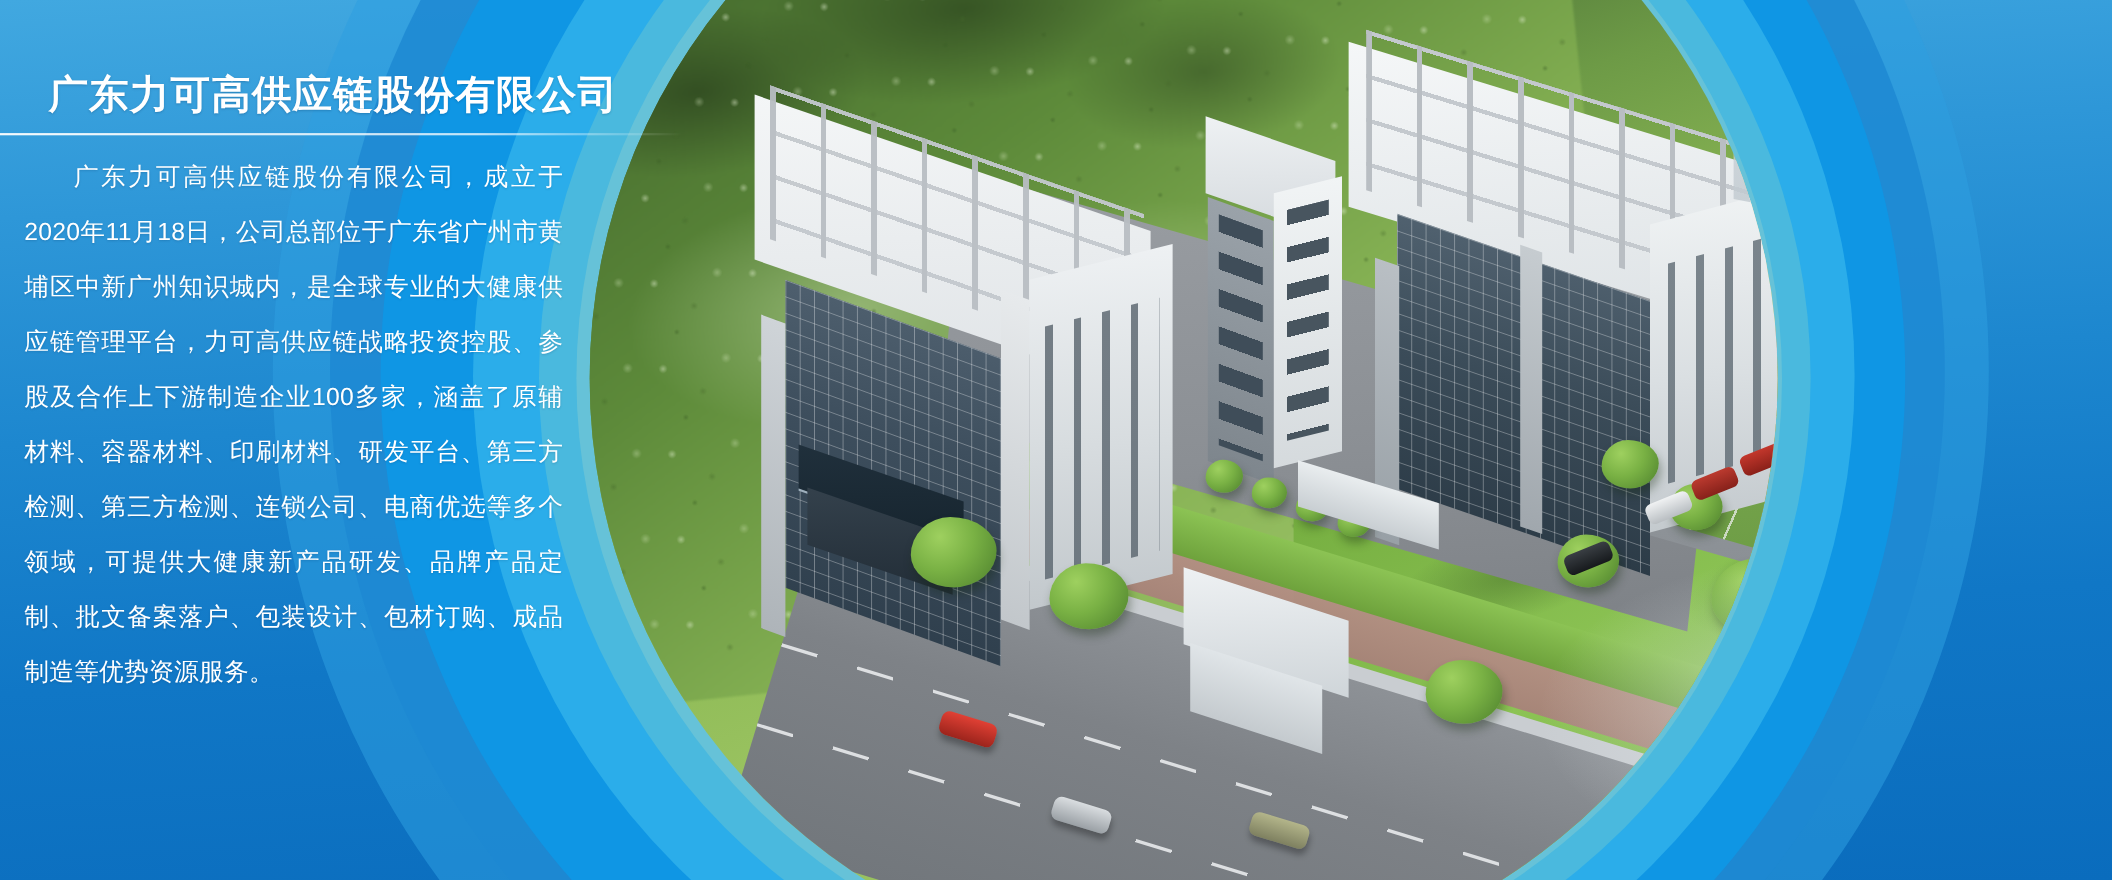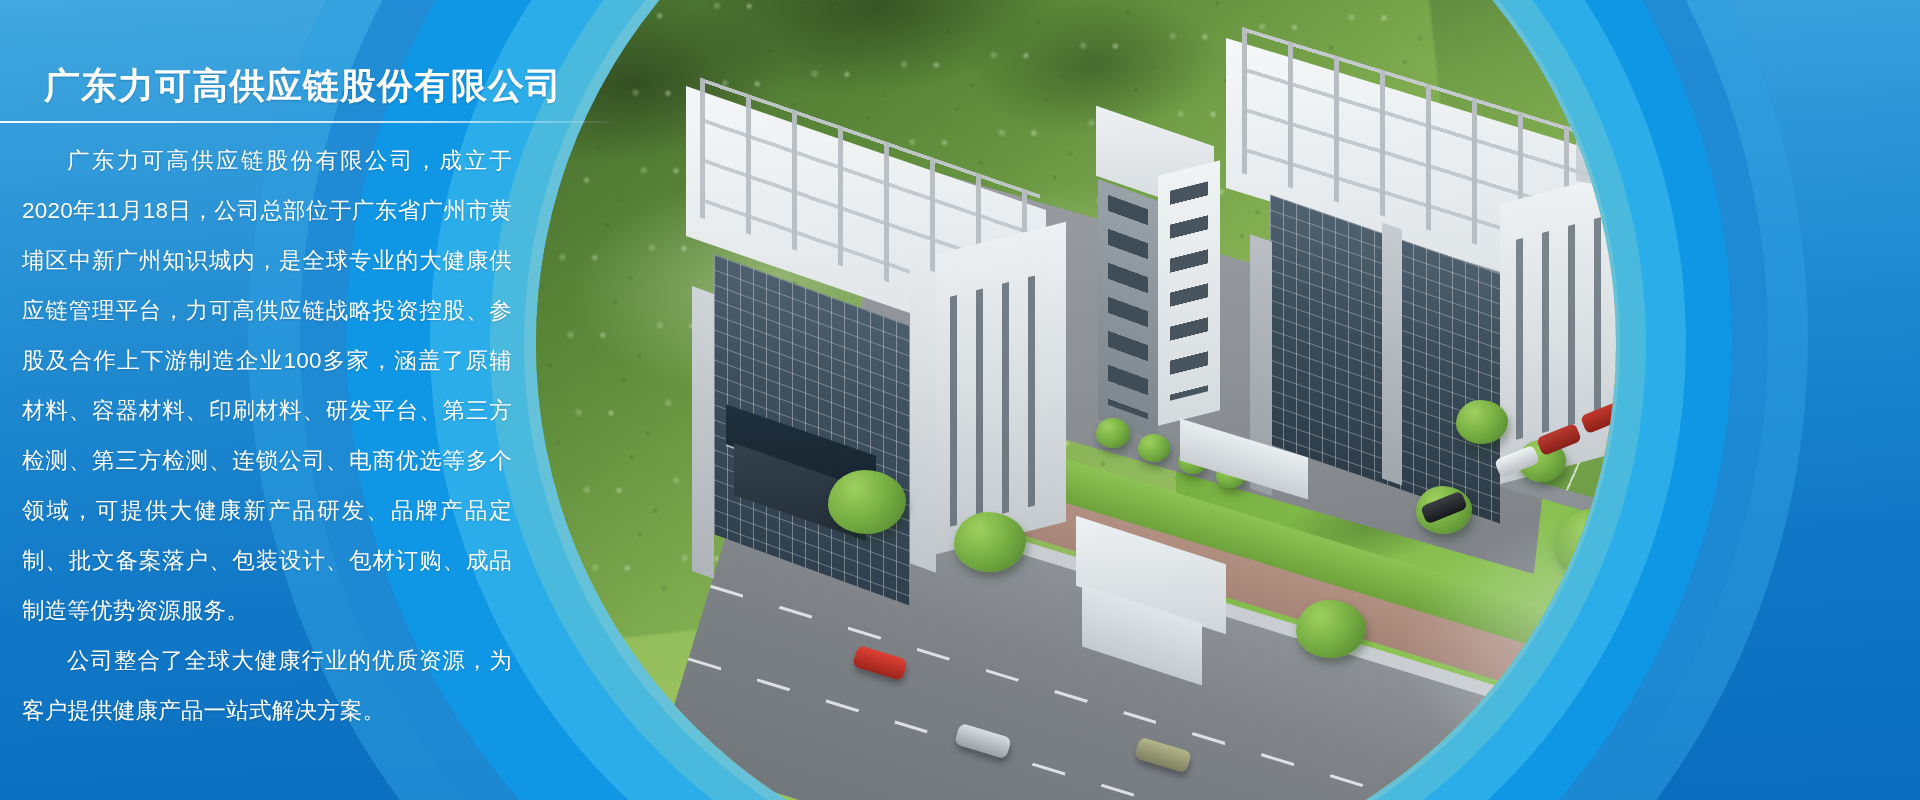--- a/index.html
+++ b/index.html
@@ -385,17 +385,16 @@
       <div class="haze"></div>
       <div class="haze2"></div>
     </div>
   </div>
 
   <div class="content">
     <div class="title">广东力可高供应链股份有限公司</div>
     <div class="rule"></div>
     <div class="body">
       <p>广东力可高供应链股份有限公司，成立于2020年11月18日，公司总部位于广东省广州市黄埔区中新广州知识城内，是全球专业的大健康供应链管理平台，力可高供应链战略投资控股、参股及合作上下游制造企业100多家，涵盖了原辅材料、容器材料、印刷材料、研发平台、第三方检测、第三方检测、连锁公司、电商优选等多个领域，可提供大健康新产品研发、品牌产品定制、批文备案落户、包装设计、包材订购、成品制造等优势资源服务。</p>
-      <p>公司整合了全球大健康行业的优质资源，为客户提供健康产品一站式解决方案。</p>
     </div>
   </div>
 
 </div>
 
 </body></html>

